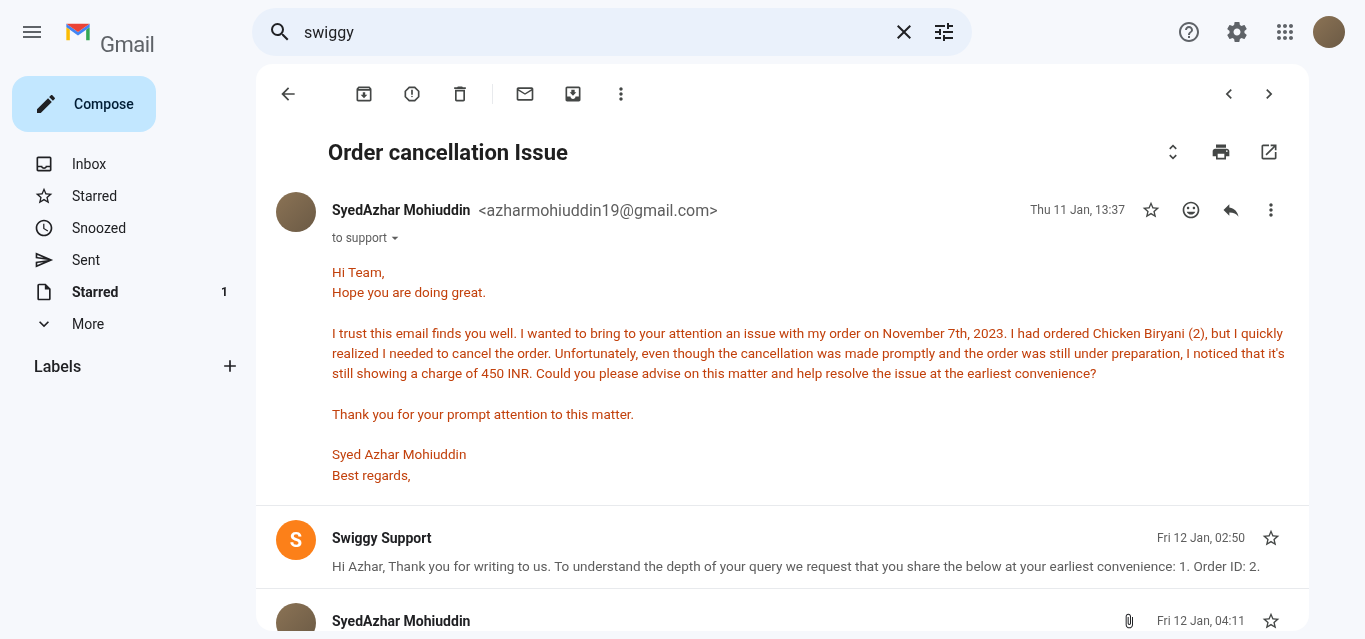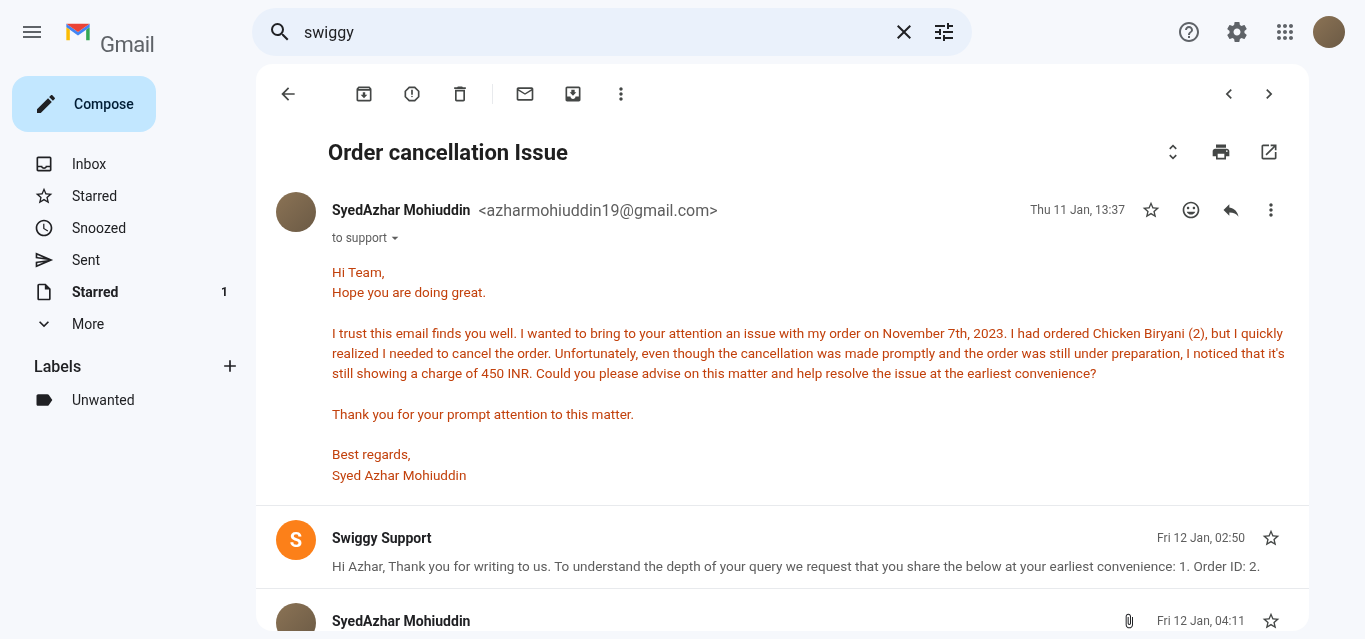--- a/index.html
+++ b/index.html
@@ -174,28 +174,20 @@
             </svg>
           </span>
         <span>More</span>
       </div>
       <div class="labels-header">
         <span>Labels</span>
         <svg width="20" height="20" viewBox="0 0 24 24" style="cursor:pointer">
             <path d="M19 13h-6v6h-2v-6H5v-2h6V5h2v6h6v2z"></path>
           </svg>
       </div>
-      <div class="nav-item">
-        <span class="nav-icon">
-            <svg width="20" height="20" viewBox="0 0 24 24">
-              <path d="M17.63 5.84C17.27 5.33 16.67 5 16 5L5 5.01C3.9 5.01 3 5.9 3 7v10c0 1.1.9 1.99 2 1.99L16 19c.67 0 1.27-.33 1.63-.84L22 12l-4.37-6.16z"></path>
-            </svg>
-          </span>
-        <span>Unwanted</span>
-      </div>
     </div>
 
     <div class="main">
       <div class="toolbar">
         <div class="toolbar-left">
           <div class="toolbar-icon">
               <svg width="20" height="20" viewBox="0 0 24 24">
                 <path d="M20 11H7.83l5.59-5.59L12 4l-8 8 8 8 1.41-1.41L7.83 13H20v-2z"></path>
               </svg>
             </div>
@@ -304,22 +296,22 @@
               </svg>
           </div>
           <div class="msg-body">
             <p>Hi Team,</p>
             <p>Hope you are doing great.</p>
             <br>
             <p>I trust this email finds you well. I wanted to bring to your attention an issue with my order on November 7th, 2023. I had ordered Chicken Biryani (2), but I quickly realized I needed to cancel the order. Unfortunately, even though the cancellation was made promptly and the order was still under preparation, I noticed that it's still showing a charge of 450 INR. Could you please advise on this matter and help resolve the issue at the earliest convenience?</p>
             <br>
             <p>Thank you for your prompt attention to this matter.</p>
             <br>
+            <p>Syed Azhar Mohiuddin</p>
             <p>Best regards,</p>
-            <p>Syed Azhar Mohiuddin</p>
           </div>
         </div>
       </div>
 
       <div class="collapsed-msg">
         <div class="msg-avatar avatar-swiggy">S</div>
         <div class="collapsed-content">
           <div class="collapsed-header">
             <span class="collapsed-name">Swiggy Support</span>
             <span class="collapsed-date">Fri 12 Jan, 02:50</span>

